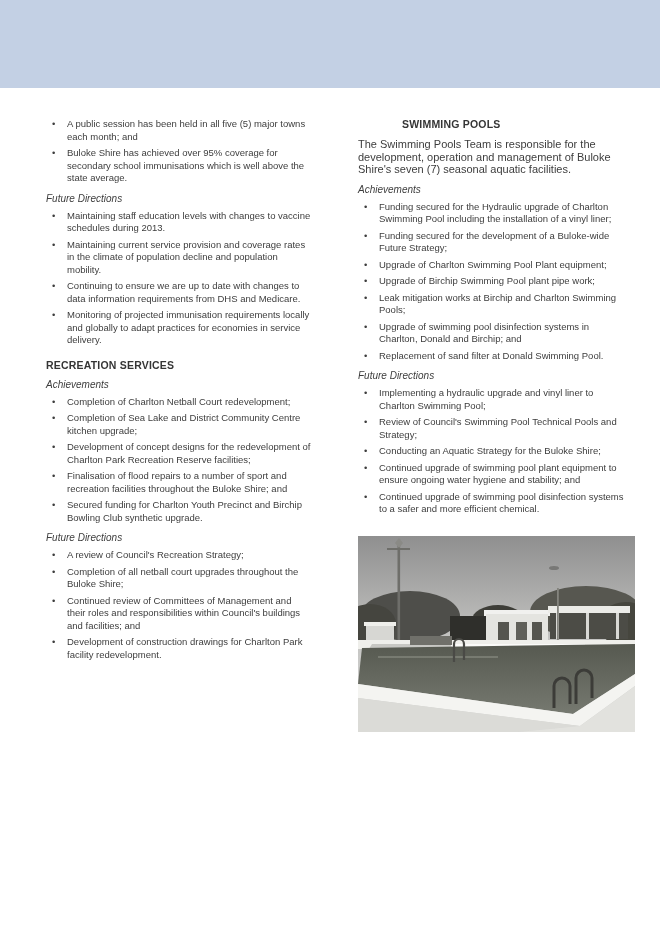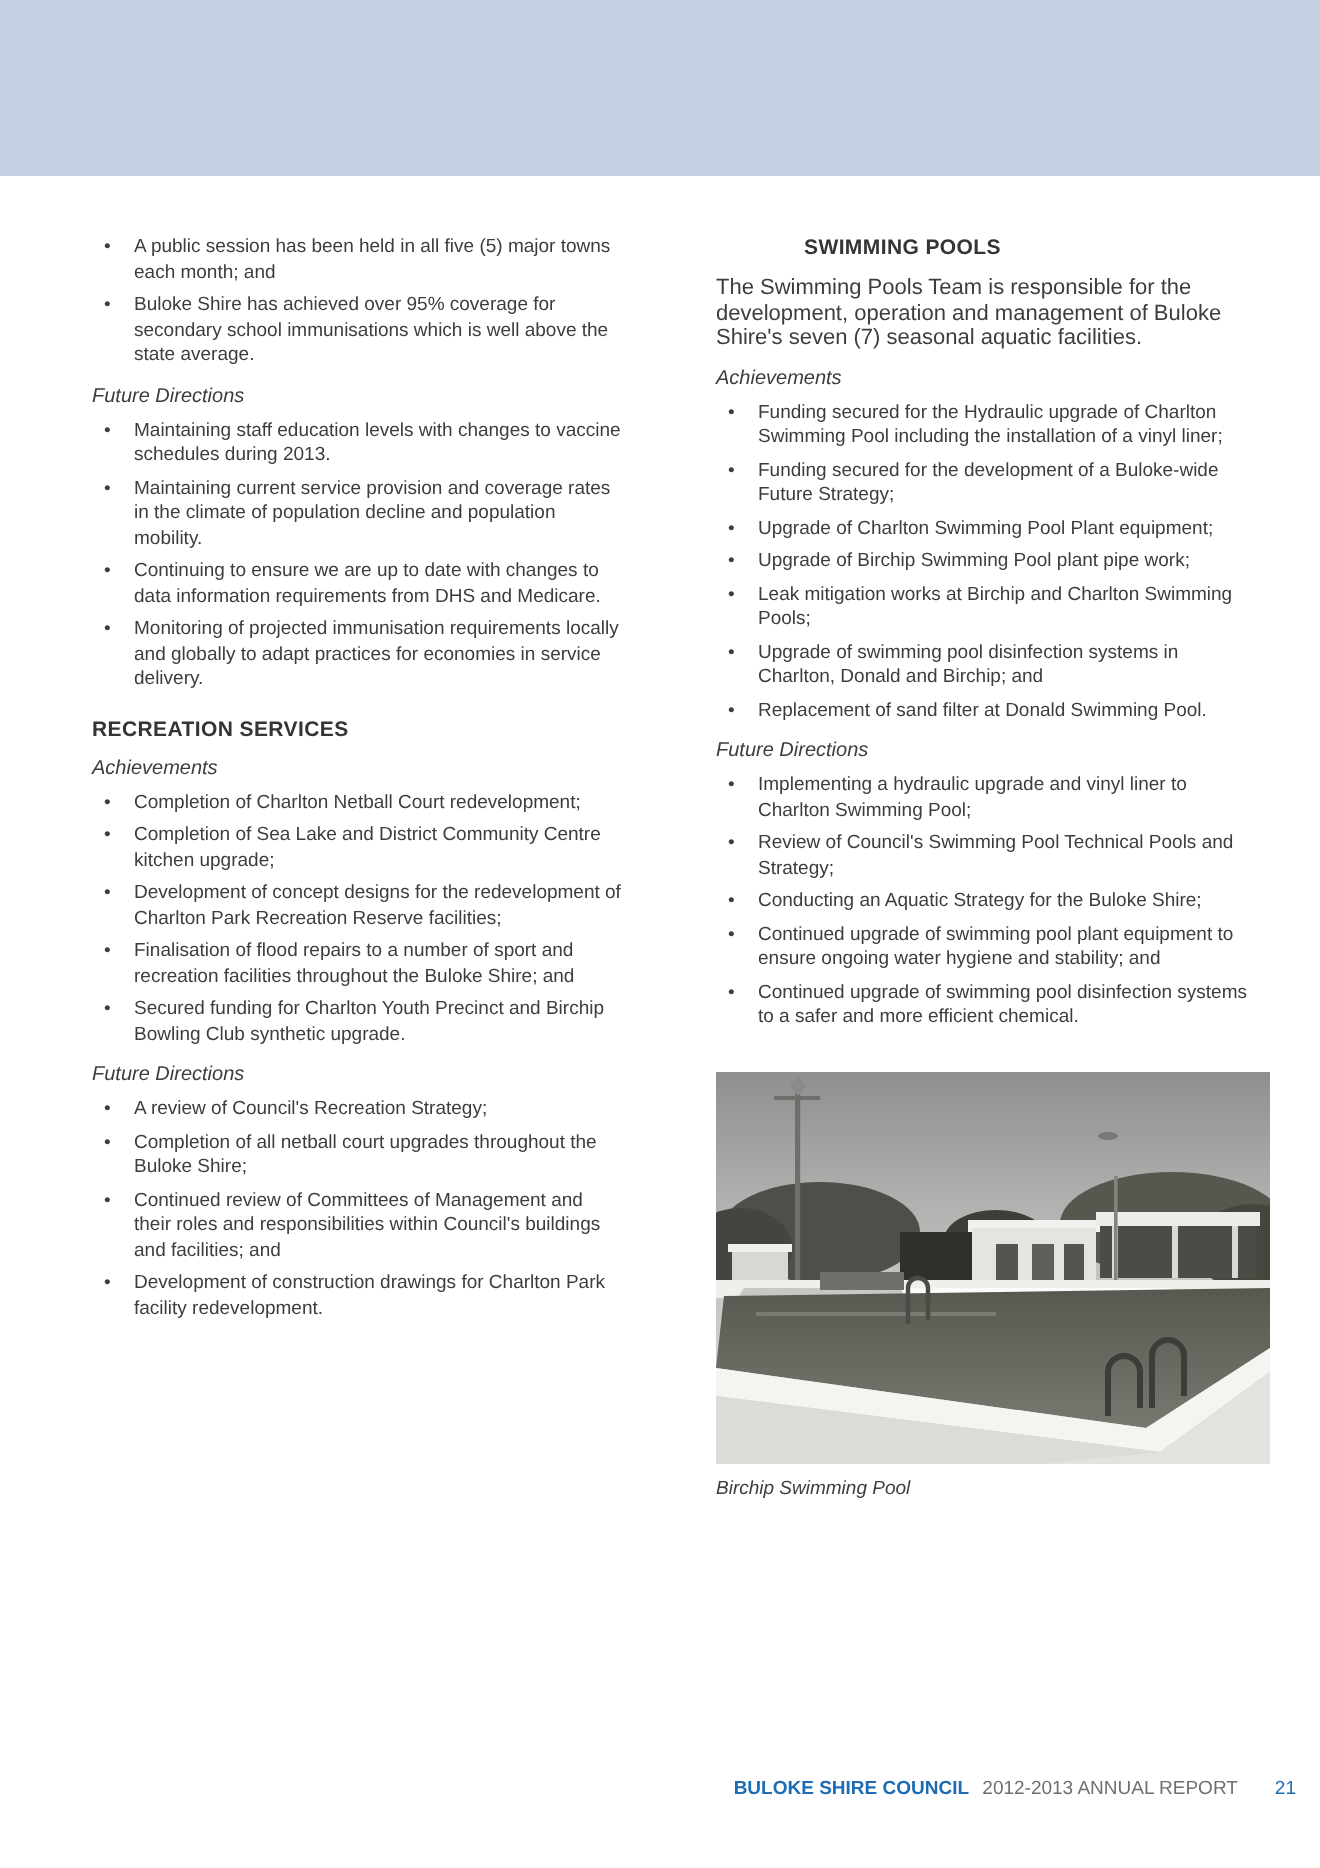--- a/index.html
+++ b/index.html
@@ -224,23 +224,17 @@
             <polygon points="4,112 277,108 277,138 215,178 0,148" fill="url(#water)"></polygon>
             <rect x="20" y="120" width="120" height="2" fill="#8b8e84" opacity="0.6"></rect>
             <polygon points="0,148 215,178 277,138 277,150 222,190 0,162" fill="#f4f4f1"></polygon>
             <polygon points="0,162 222,190 160,196 0,196" fill="#dbdbd7"></polygon>
             <polygon points="277,150 222,190 160,196 277,196" fill="#e2e2de"></polygon>
             <path d="M196,172 v-22 a8 8 0 0 1 16 0 v18" fill="none" stroke="#3c3c38" stroke-width="3"></path>
             <path d="M218,168 v-26 a8 8 0 0 1 16 0 v20" fill="none" stroke="#3c3c38" stroke-width="3"></path>
             <path d="M96,126 v-18 a5 5 0 0 1 10 0 v16" fill="none" stroke="#4a4a46" stroke-width="2.2"></path>
           </svg>
         </div>
-        <figcaption class="caption">Birchip Swimming Pool</figcaption>
       </figure>
     </div>
   </div>
 
-  <div class="footer">
-    <span class="f-brand">BULOKE SHIRE COUNCIL</span>
-    <span class="f-report">2012-2013 ANNUAL REPORT</span>
-    <span class="f-page">21</span>
-  </div>
 </div>
 
 </body></html>

